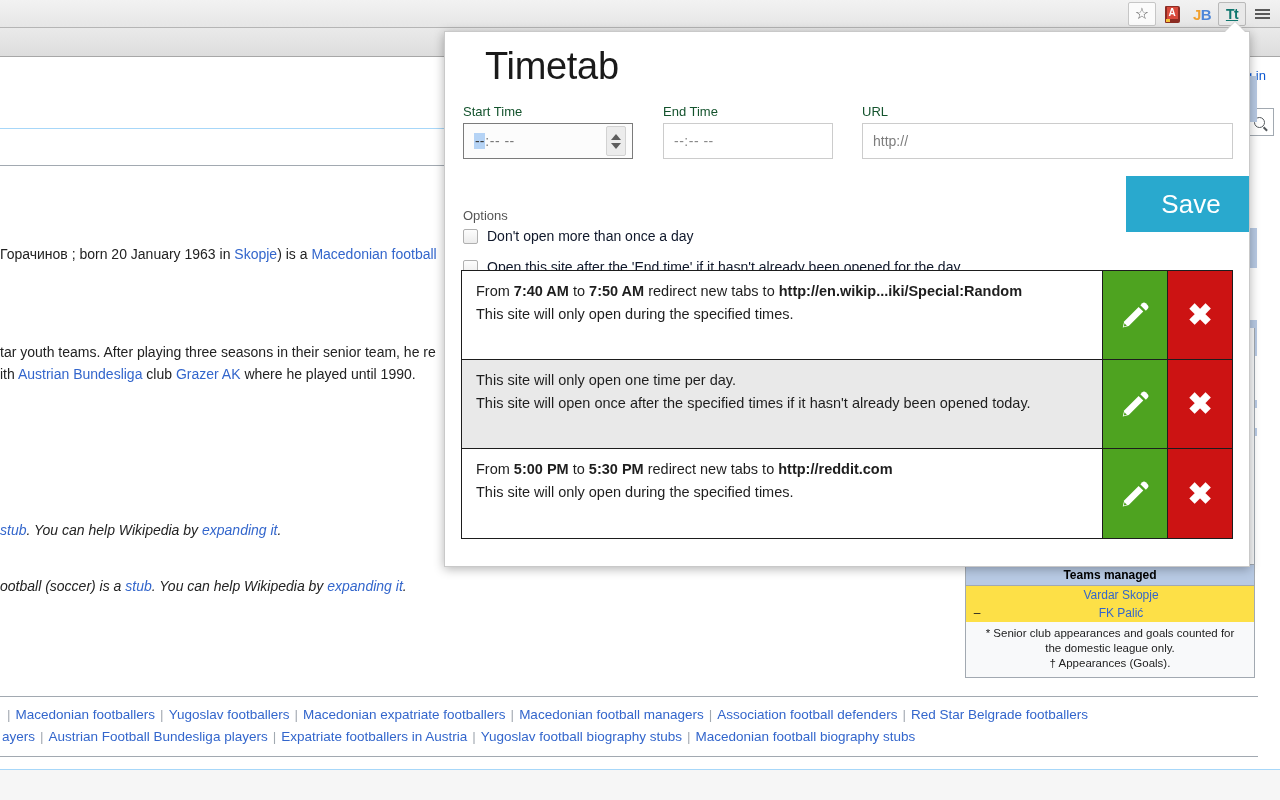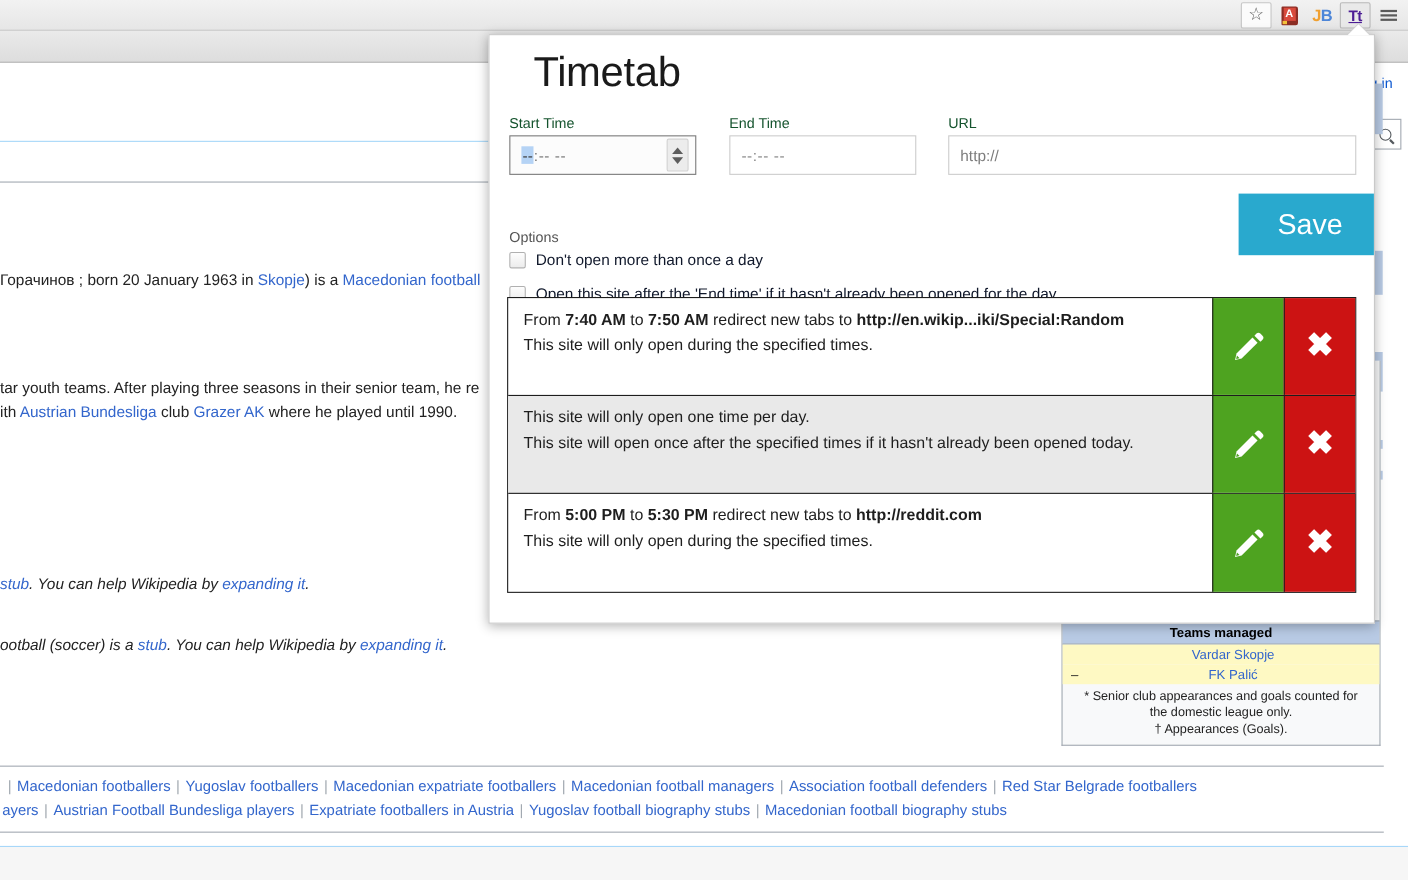--- a/index.html
+++ b/index.html
@@ -70,21 +70,21 @@
     position: absolute; left: 1px; bottom: 1px;
     width: 4px; height: 3px; background: #f3c13a; z-index: 3;
   }
   .jb-ico {
     font-size: 15px; font-weight: bold; line-height: 1;
     letter-spacing: -0.5px;
   }
   .jb-j { color: #f0a030; }
   .jb-b { color: #4d86d8; }
   .tt-ico {
-    font-size: 14px; font-weight: bold; color: #4c1d95;
+    font-size: 14px; font-weight: bold; color: #0f766e;
     line-height: 1; letter-spacing: -0.5px; text-decoration: underline;
   }
   .ham-ico { width: 15px; display: flex; flex-direction: column; gap: 2px; }
   .ham-ico i { display: block; height: 2px; background: #5b5b5b; }
 
   
   #page {
     position: absolute;
     left: 0; top: 28px;
     width: 1280px; height: 772px;
@@ -176,21 +176,21 @@
     font-weight: bold;
     color: #000000;
     padding: 3px 0;
     font-size: 12px;
     border-top: 1px solid #a2a9b1;
     border-bottom: 1px solid #a2a9b1;
   }
   .ib-row {
     display: flex; align-items: baseline;
     padding: 2px 0;
-    background: #fef9c3;
+    background: #fde047;
   }
   .ib-dash { width: 22px; text-align: center; color: #222; }
   .ib-team { flex: 1; text-align: center; color: #3366cc; }
   .ib-note {
     text-align: center;
     font-size: 11.5px;
     color: #222222;
     padding: 4px 6px 6px 6px;
     line-height: 15px;
   }

